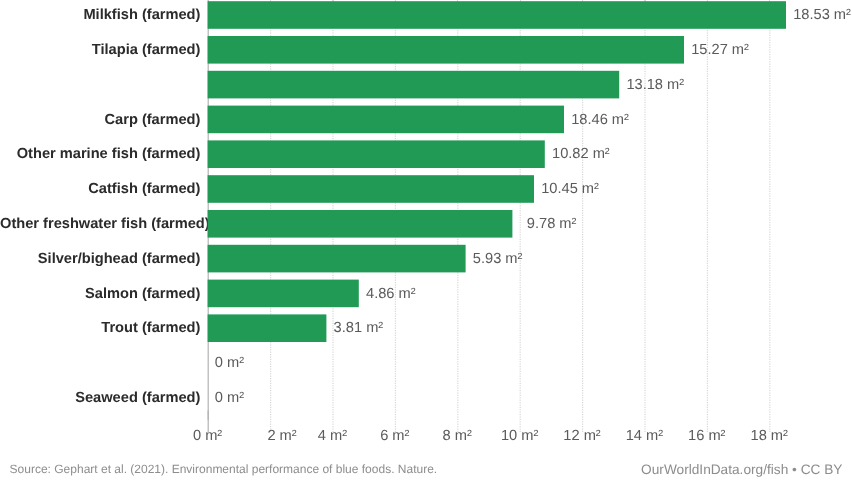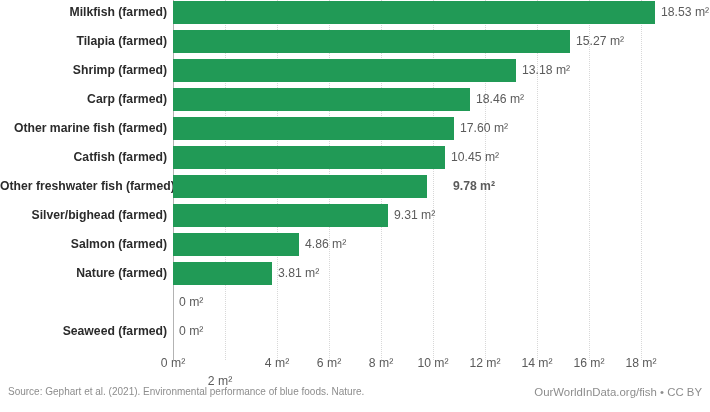--- a/index.html
+++ b/index.html
@@ -172,73 +172,72 @@
           <div class="cat-label">Milkfish (farmed)</div>
           <div class="bar" style="left: 173px; width: 482px; background: rgb(33, 154, 86);"></div>
           <div class="val-label" style="left: 661px;">18.53 m²</div>
         </div>
         <div class="row" style="top: 30px;">
           <div class="cat-label">Tilapia (farmed)</div>
           <div class="bar" style="left: 173px; width: 397px; background: rgb(33, 154, 86);"></div>
           <div class="val-label" style="left: 576px;">15.27 m²</div>
         </div>
         <div class="row" style="top: 59px;">
-          <div class="cat-label">Shrimp (farmed)</div>
           <div class="bar" style="left: 173px; width: 343px; background: rgb(33, 154, 86);"></div>
           <div class="val-label" style="left: 522px;">13.18 m²</div>
         </div>
         <div class="row" style="top: 88px;">
           <div class="cat-label">Carp (farmed)</div>
           <div class="bar" style="left: 173px; width: 297px; background: rgb(33, 154, 86);"></div>
           <div class="val-label" style="left: 476px;">18.46 m²</div>
         </div>
         <div class="row" style="top: 117px;">
           <div class="cat-label">Other marine fish (farmed)</div>
           <div class="bar" style="left: 173px; width: 281px; background: rgb(33, 154, 86);"></div>
-          <div class="val-label" style="left: 460px;">17.60 m²</div>
+          <div class="val-label" style="left: 460px;">10.82 m²</div>
         </div>
         <div class="row" style="top: 146px;">
           <div class="cat-label">Catfish (farmed)</div>
           <div class="bar" style="left: 173px; width: 272px; background: rgb(33, 154, 86);"></div>
           <div class="val-label" style="left: 451px;">10.45 m²</div>
         </div>
         <div class="row" style="top: 175px;">
           <div class="cat-label">Other freshwater fish (farmed)</div>
           <div class="bar" style="left: 173px; width: 254px; background: rgb(33, 154, 86);"></div>
-          <div class="val-label" style="left: 453px; font-weight: bold;">9.78 m²</div>
+          <div class="val-label" style="left: 439px;">9.78 m²</div>
         </div>
         <div class="row" style="top: 204px; padding-left: 36px;">
           <div class="cat-label">Silver/bighead (farmed)</div>
           <div class="bar" style="left: 173px; width: 215px; background: rgb(33, 154, 86);"></div>
-          <div class="val-label" style="left: 394px;">9.31 m²</div>
+          <div class="val-label" style="left: 394px;">5.93 m²</div>
         </div>
         <div class="row" style="top: 233px;">
           <div class="cat-label">Salmon (farmed)</div>
           <div class="bar" style="left: 173px; width: 126px; background: rgb(33, 154, 86);"></div>
           <div class="val-label" style="left: 305px;">4.86 m²</div>
         </div>
         <div class="row" style="top: 262px;">
-          <div class="cat-label">Nature (farmed)</div>
+          <div class="cat-label">Trout (farmed)</div>
           <div class="bar" style="left: 173px; width: 99px; background: rgb(33, 154, 86);"></div>
           <div class="val-label" style="left: 278px;">3.81 m²</div>
         </div>
         <div class="row" style="top: 291px;">
           <div class="val-label" style="left: 179px;">0 m²</div>
         </div>
         <div class="row" style="top: 320px;">
           <div class="cat-label">Seaweed (farmed)</div>
           <div class="val-label" style="left: 179px;">0 m²</div>
         </div>
       </div>
   </div>
 
   <div class="xaxis" id="xaxis">
       <div class="tick-mark" style="left: 173px;"></div>
       <div class="tick" style="left: 173px;">0 m²</div>
-      <div class="tick" style="left: 220px; margin-top: 18px;">2 m²</div>
+      <div class="tick" style="left: 235px;">2 m²</div>
       <div class="tick" style="left: 277px;">4 m²</div>
       <div class="tick" style="left: 329px;">6 m²</div>
       <div class="tick" style="left: 381px;">8 m²</div>
       <div class="tick" style="left: 433px;">10 m²</div>
       <div class="tick" style="left: 485px;">12 m²</div>
       <div class="tick" style="left: 537px;">14 m²</div>
       <div class="tick" style="left: 589px;">16 m²</div>
       <div class="tick" style="left: 641px;">18 m²</div>
     </div>
 

